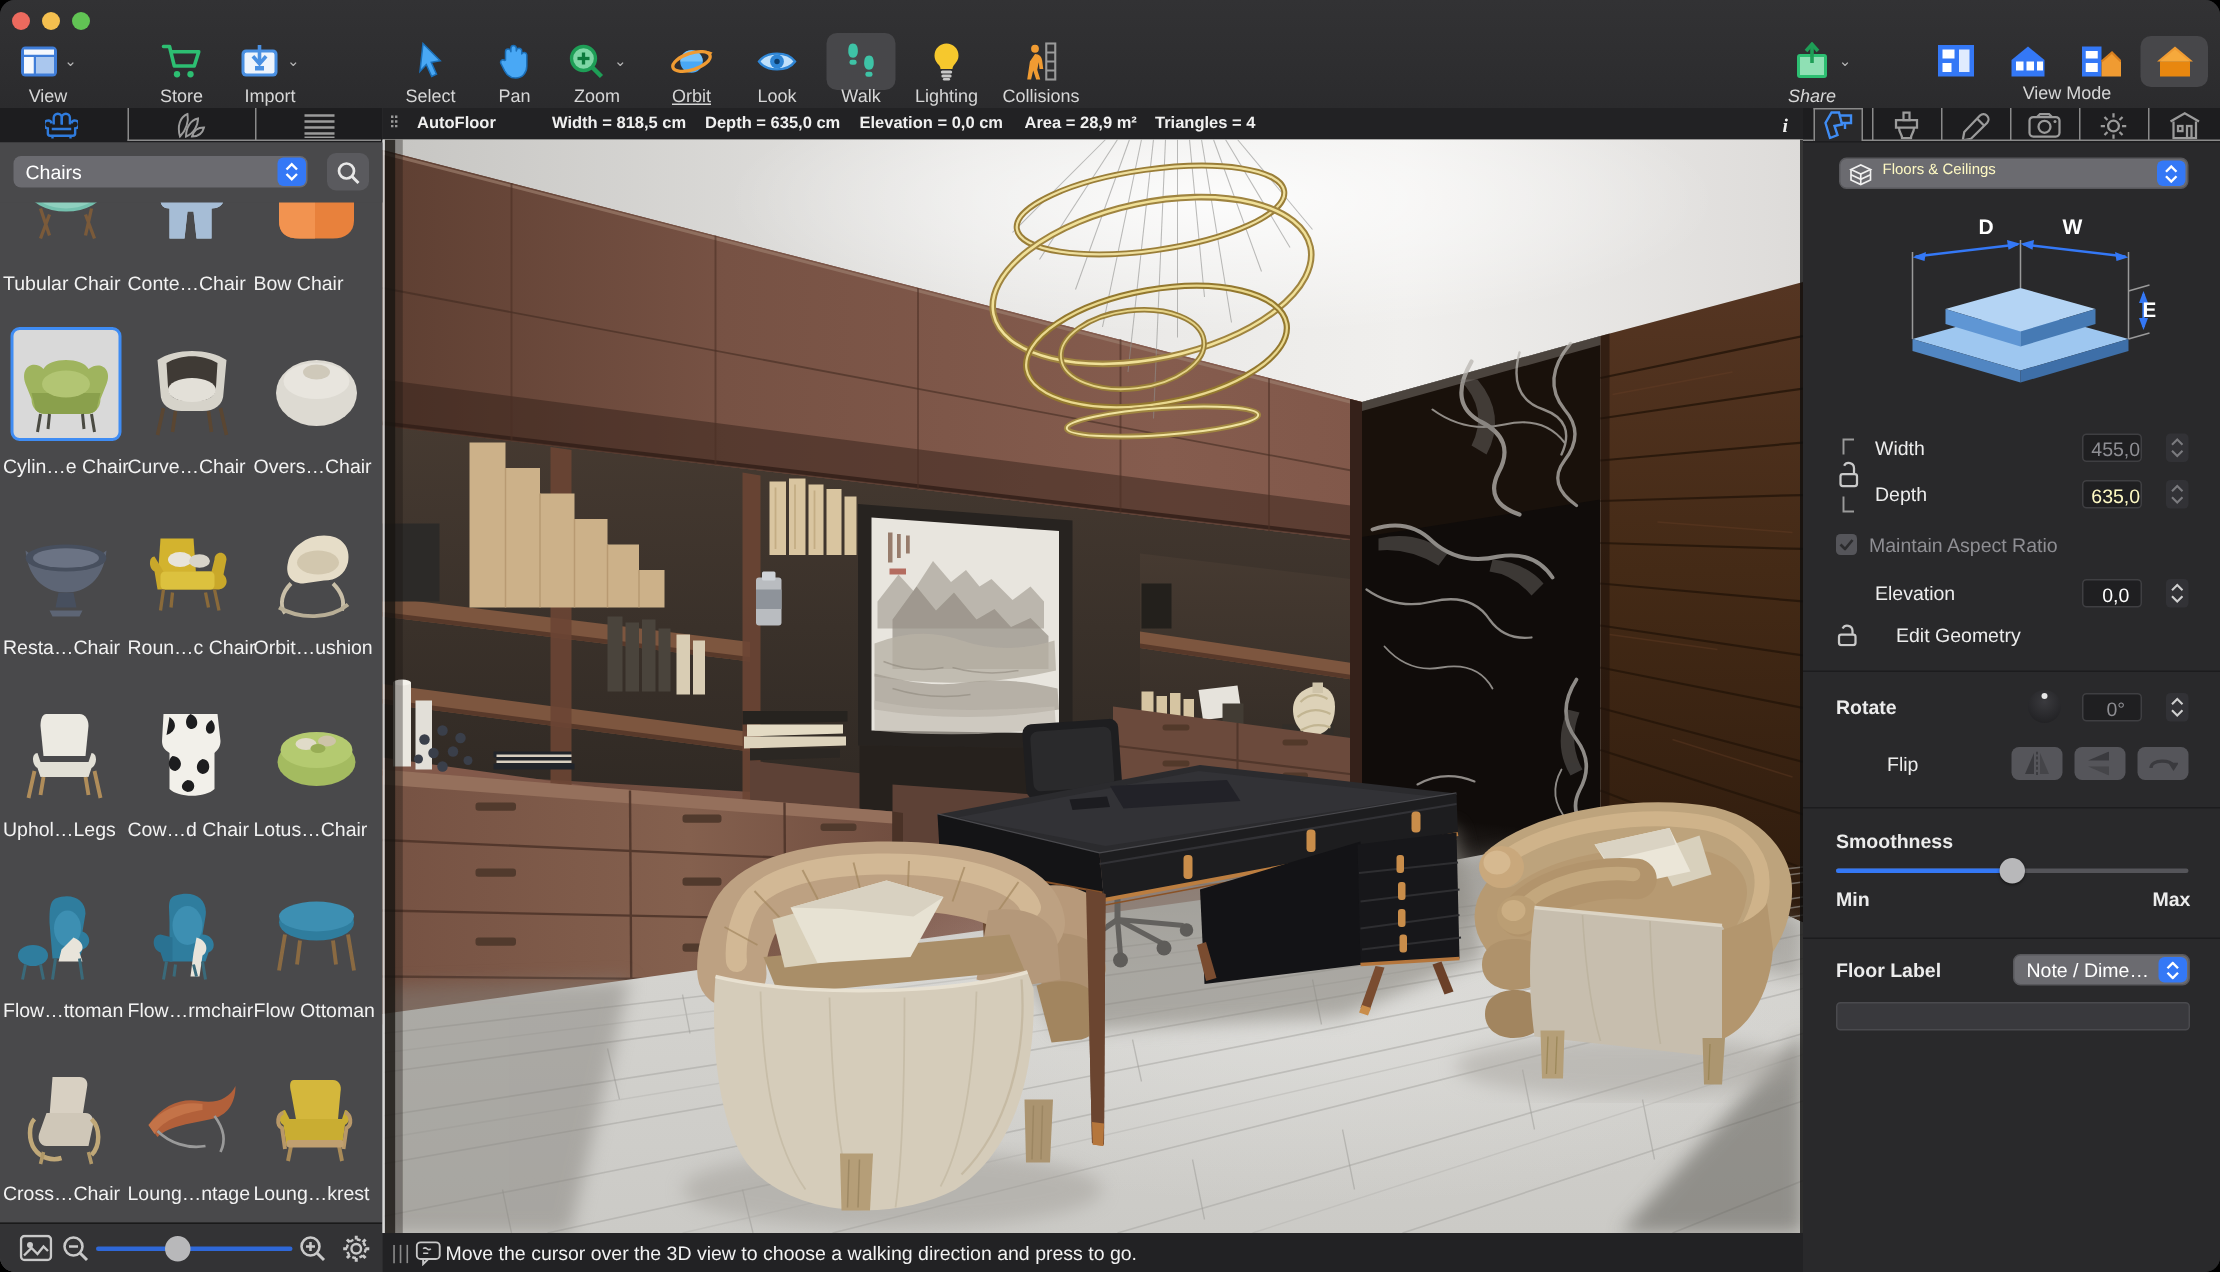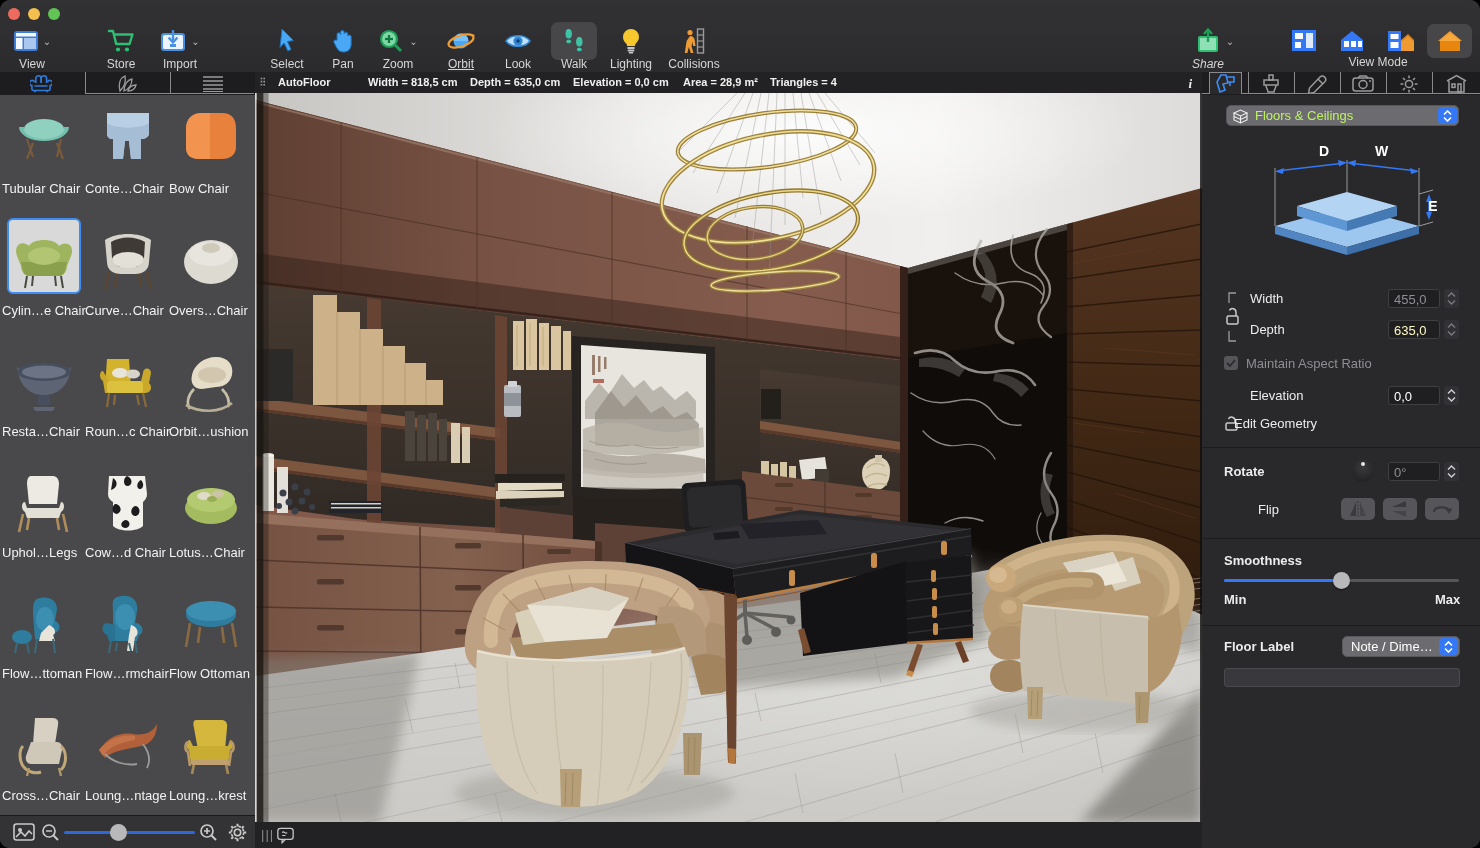--- a/index.html
+++ b/index.html
@@ -38,21 +38,21 @@
 #scene { position:absolute; left:255px; top:93px; width:947px; height:729px; background:#d8d7d4; }
 
 
 #statusbar { position:absolute; left:255px; top:822px; width:947px; height:26px; background:#222224; color:#f2f2f2; font-size:13px; }
 
 
 #rpanel { position:absolute; left:1202px; top:72px; width:278px; height:776px; background:#29292b; }
 #rtabs { position:absolute; left:0; top:0; width:278px; height:23px; background:#1d1d1f; }
 .rp-lb { position:absolute; color:#ececec; font-size:13px; }
 .rp-dim { position:absolute; color:#8e8e93; font-size:13px; }
-.inputbox { position:absolute; width:52px; height:19px; background:#1f1f21; border:1px solid #3f3f42; border-radius:3px; font-size:13px; line-height:19px; text-align:left; padding-left:5px; }
+.inputbox { position:absolute; width:40px; height:19px; background:#1f1f21; border:1px solid #3f3f42; border-radius:3px; font-size:13px; line-height:19px; text-align:center; padding-left:5px; }
 .stepper { position:absolute; width:15px; height:19px; background:#323236; border-radius:3px; }
 .divline { position:absolute; left:0; width:278px; height:1px; background:#1c1c1e; }
 </style>
 </head>
 <body>
 <div id="win">
 
   <div id="topbar">
     <div class="tl" style="left:8px;background:#ec6a5e;"></div>
     <div class="tl" style="left:28px;background:#f4bf4f;"></div>
@@ -267,20 +267,33 @@
             <g stroke="#9b9b9b" stroke-width="1.6">
               <line x1="1" y1="2" x2="21" y2="2"></line>
               <line x1="1" y1="6" x2="21" y2="6"></line>
               <line x1="1" y1="10" x2="21" y2="10"></line>
               <line x1="1" y1="14" x2="21" y2="14"></line>
             </g>
             <g stroke="#9b9b9b" stroke-width="1">
               <line x1="1" y1="16.5" x2="21" y2="16.5"></line>
             </g>
           </svg></div>
+    </div>
+    <div id="searchrow">
+      <div id="combo">Chairs<span class="cap">
+            <svg style="position:absolute;left:4px;top:3px;" width="11" height="13" viewBox="0 0 11 13">
+              <path d="M2 5 5.5 1.5 9 5 M2 8 5.5 11.5 9 8" fill="none" stroke="#fff" stroke-width="1.6"></path>
+            </svg>
+          </span></div>
+      <div id="searchbtn">
+          <svg style="position:absolute;left:6px;top:5px;" width="17" height="17" viewBox="0 0 17 17">
+            <circle cx="7" cy="7" r="5" fill="none" stroke="#e8e8e8" stroke-width="1.8"></circle>
+            <line x1="10.7" y1="10.7" x2="15" y2="15" stroke="#e8e8e8" stroke-width="2"></line>
+          </svg>
+        </div>
     </div>
     <div id="chairgrid">
       <div id="sel-item"></div>
 
       <div class="thumb" style="left:2px;top:30px;height:64px;overflow:hidden;">
           <svg width="66" height="58" viewBox="0 0 66 58">
             <path d="M8 22 a25 14 0 0 0 50 0 l-5 0 a20 11 0 0 1-40 0 Z" fill="#74c0ae"></path>
             <ellipse cx="33" cy="24" rx="20" ry="10" fill="#8fd0bf"></ellipse>
             <path d="M16 34 22 52 M50 34 46 52 M22 38 16 54 M46 38 52 54" stroke="#7a5a3a" stroke-width="2.2" fill="none"></path>
           </svg>
@@ -994,20 +1007,21 @@
   </svg>
   </div>
 
   <div id="statusbar">
     <span style="position:absolute;left:6px;top:5px;color:#8a8a8a;font-size:13px;letter-spacing:1px;">|||</span>
     <svg style="position:absolute;left:22px;top:5px;" width="17" height="17" viewBox="0 0 20 19">
         <rect x="1" y="1" width="18" height="13" rx="3" fill="none" stroke="#c9c9c9" stroke-width="1.5"></rect>
         <path d="M6 14 6 18 10 14" fill="none" stroke="#c9c9c9" stroke-width="1.5"></path>
         <path d="M6 6 Q7.5 4.5 9 6 Q10.5 7.5 12 6 M13.5 9 h.01 M6 9.5 h4" stroke="#c9c9c9" stroke-width="1.3" fill="none"></path>
       </svg>
+    <span style="position:absolute;left:42px;top:6px;font-size:13px;">Move the cursor over the 3D view to choose a walking direction and press to go.</span>
   </div>
 
   <div id="rpanel">
     <div id="rtabs">
       <div class="abs" style="left:0;top:0;width:46px;height:22px;border-bottom:1px solid #8a8a8a;"></div>
       <div class="abs" style="left:46px;top:0;width:46px;height:22px;border-left:1px solid #8a8a8a;border-bottom:1px solid #8a8a8a;"></div>
       <div class="abs" style="left:92px;top:0;width:46px;height:22px;border-left:1px solid #8a8a8a;border-bottom:1px solid #8a8a8a;"></div>
       <div class="abs" style="left:138px;top:0;width:46px;height:22px;border-left:1px solid #8a8a8a;border-bottom:1px solid #8a8a8a;"></div>
       <div class="abs" style="left:184px;top:0;width:46px;height:22px;border-left:1px solid #8a8a8a;border-bottom:1px solid #8a8a8a;"></div>
       <div class="abs" style="left:230px;top:0;width:48px;height:22px;border-left:1px solid #8a8a8a;border-bottom:1px solid #8a8a8a;"></div>
@@ -1065,21 +1079,21 @@
 
       <div class="abs" style="left:24px;top:33px;width:233px;height:21px;background:#6b6b70;border-radius:5px;border:1px solid #58585c;">
         <svg class="abs" style="left:5px;top:2.5px;" width="17" height="15" viewBox="0 0 17 15">
             <g fill="none" stroke="#f0f0f0" stroke-width="1.1">
               <path d="M2 4 8.5 1 15 4 8.5 7 Z"></path>
               <path d="M2 4 V11 L8.5 14 15 11 V4"></path>
               <path d="M8.5 7 V14"></path>
               <path d="M2 7.5 8.5 10.5 15 7.5"></path>
             </g>
           </svg>
-        <span style="position:absolute;left:28px;top:2px;color:#bef264;font-size:13px;">Floors &amp; Ceilings</span>
+        <span style="position:absolute;left:28px;top:2px;color:#fef9c3;font-size:10px;">Floors &amp; Ceilings</span>
         <div class="abs" style="right:1px;top:1px;width:19px;height:17px;background:#3478f6;border-radius:4px;">
           <svg style="position:absolute;left:4px;top:2.5px;" width="11" height="12" viewBox="0 0 11 12">
               <path d="M2 4.5 5.5 1 9 4.5 M2 7.5 5.5 11 9 7.5" fill="none" stroke="#fff" stroke-width="1.6"></path>
             </svg>
         </div>
       </div>
 
       <svg class="abs" style="left:55px;top:62px;" width="180" height="130" viewBox="0 0 180 130">
 
         <polygon points="18,92 90,72 162,92 90,113" fill="#9ec7f0"></polygon>
@@ -1154,21 +1168,21 @@
             <path d="M1 5.5 4.5 2 8 5.5 M1 9.5 4.5 13 8 9.5" fill="none" stroke="#cfcfcf" stroke-width="1.4"></path>
           </svg>
         </div>
 
       <svg class="abs" style="left:22px;top:344px;" width="15" height="15" viewBox="0 0 15 15">
           <g fill="none" stroke="#c9c9c9" stroke-width="1.5">
             <rect x="2" y="7" width="11" height="7" rx="1.5"></rect>
             <path d="M11 7 V4.5 a3.5 3.5 0 0 0-6.6-1.5"></path>
           </g>
         </svg>
-      <span class="rp-lb" style="left:32px;top:344px;text-align:center;">Edit Geometry</span>
+      <span class="rp-lb" style="left:62px;top:344px;text-align:center;">Edit Geometry</span>
       <div class="divline" style="top:375px;"></div>
 
       <span class="rp-lb" style="left:22px;top:392px;font-weight:bold;">Rotate</span>
       <div class="abs" style="left:150px;top:388px;width:22px;height:22px;border-radius:50%;background:radial-gradient(circle at 50% 35%,#3a3a3e,#1c1c1e);"></div>
       <div class="abs" style="left:159px;top:390px;width:4px;height:4px;border-radius:50%;background:#e8e8e8;"></div>
       <div class="inputbox" style="left:186px;top:390px;color:#8e8e93;">0°</div>
       <div class="stepper" style="left:242px;top:390px;">
           <svg style="position:absolute;left:3px;top:2px;" width="9" height="15" viewBox="0 0 9 15">
             <path d="M1 5.5 4.5 2 8 5.5 M1 9.5 4.5 13 8 9.5" fill="none" stroke="#cfcfcf" stroke-width="1.4"></path>
           </svg>

